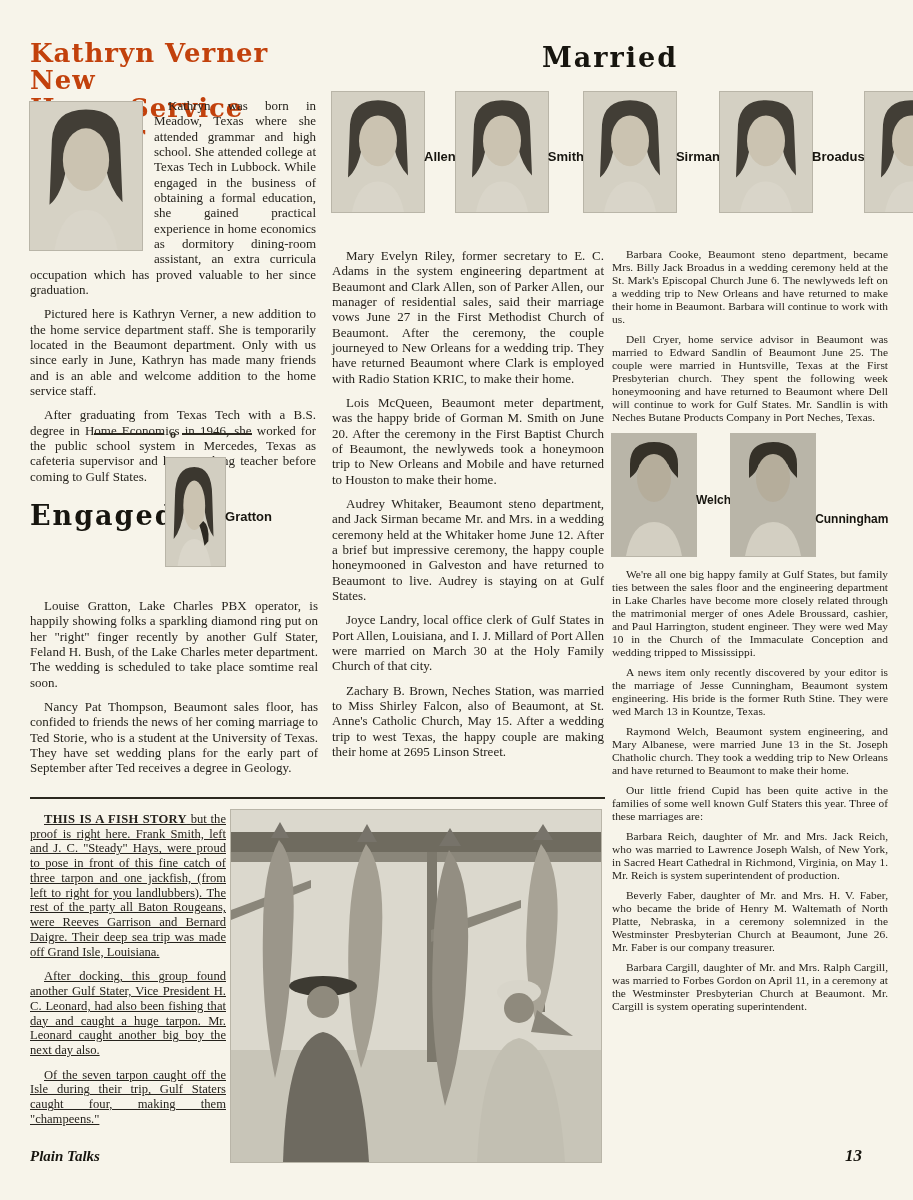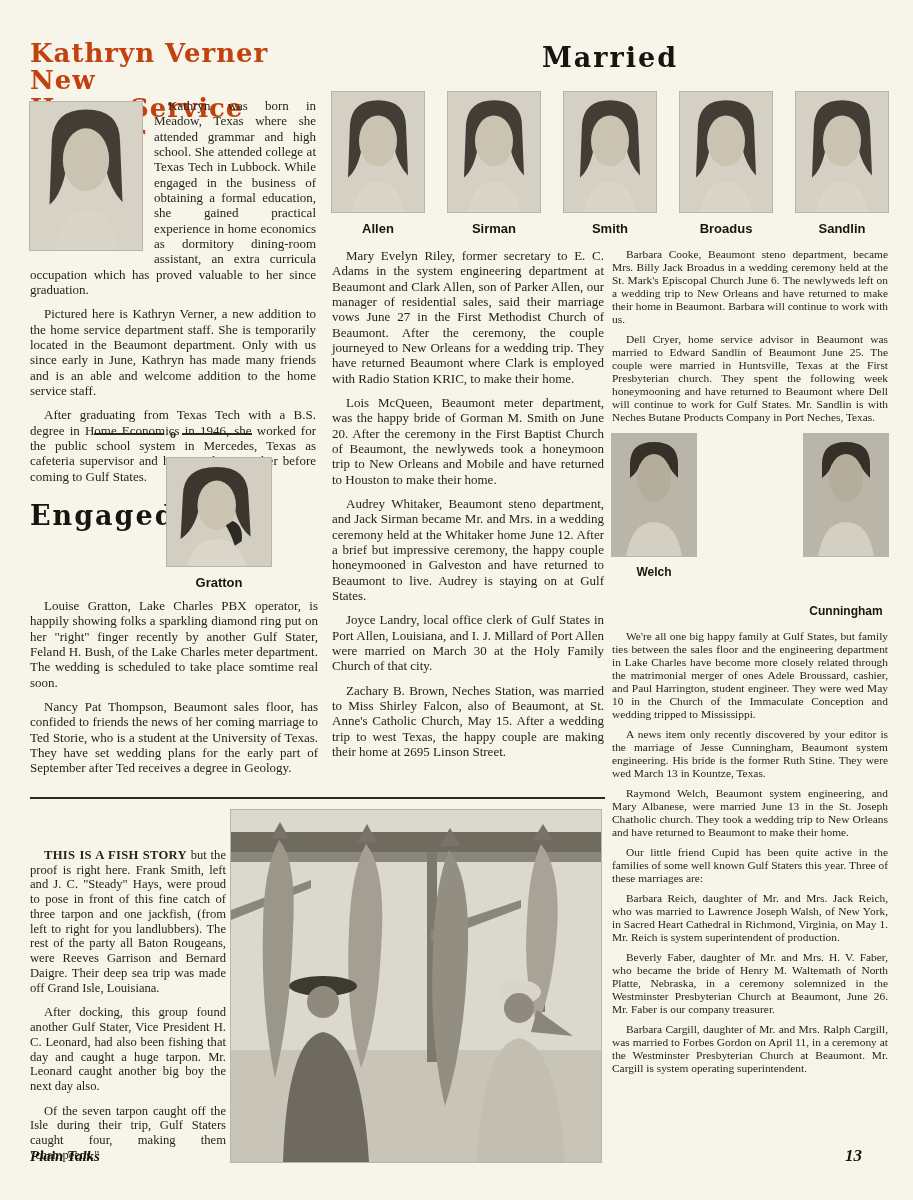--- a/index.html
+++ b/index.html
@@ -43,21 +43,21 @@
     background:#cfccc2;
     box-shadow:0 0 0 1px #b9b5a8;
     overflow:hidden;
   }
   .photo svg{display:block;width:100%;height:100%;}
   .caption{
     font-family:"Liberation Sans", sans-serif;
     font-weight:bold;font-size:13px;color:#17150f;
     text-align:center;margin-top:9px;
   }
-  .photo-col{display:flex;flex-direction:column;align-items:center;}
+  .photo-col{display:flex;align-items:center;}
   .photo-row{display:flex;justify-content:space-between;}
   
   .divider{display:flex;align-items:center;justify-content:center;gap:6px;margin:0;}
   .divider .rule{height:2px;background:#2b281f;width:70px;}
   .divider .glyph{font-size:12px;font-weight:bold;color:#2b281f;line-height:1;}
   .hrule{height:2px;background:#2b281f;}
   
   .footer-title{
     font-family:"Liberation Serif", serif;
     font-weight:bold;font-style:italic;font-size:15px;color:#17150f;
@@ -114,21 +114,21 @@
 </div>
 
 <div class="abs copy text-lg" style="left:30px;top:598px;width:288px;">
 
 <p>Louise Gratton, Lake Charles PBX operator, is happily showing folks a sparkling diamond ring put on her "right" finger recently by another Gulf Stater, Feland H. Bush, of the Lake Charles meter department. The wedding is scheduled to take place somtime real soon.</p>
     <p>Nancy Pat Thompson, Beaumont sales floor, has confided to friends the news of her coming marriage to Ted Storie, who is a student at the University of Texas. They have set wedding plans for the early part of September after Ted receives a degree in Geology.</p>
   </div>
 
 <div class="abs hrule" style="left:30px;top:797px;width:575px;"></div>
 
-<div class="abs copy fish-copy" style="left:30px;top:848px;width:196px;">
+<div class="abs copy fish-copy" style="left:30px;top:812px;width:196px;text-decoration:underline;">
   <p style="text-indent:14px;"><span class="fish-lead">THIS IS A FISH STORY</span><span> but the proof is right here. Frank Smith, left and J. C. "Steady" Hays, were proud to pose in front of this fine catch of three tarpon and one jackfish, (from left to right for you landlubbers). The rest of the party all Baton Rougeans, were Reeves Garrison and Bernard Daigre. Their deep sea trip was made off Grand Isle, Louisiana.</span></p>
   <div>
 
   <p>After docking, this group found another Gulf Stater, Vice President H. C. Leonard, had also been fishing that day and caught a huge tarpon. Mr. Leonard caught another big boy the next day also.</p>
       <p>Of the seven tarpon caught off the Isle during their trip, Gulf Staters caught four, making them "champeens."</p>
     </div>
 </div>
 
 <div class="abs photo" style="left:231px;top:810px;width:370px;height:352px;">
   <svg viewBox="0 0 370 352" preserveAspectRatio="none">
@@ -176,33 +176,33 @@
 
     <div class="photo-col">
       <div class="photo" style="width:92px;height:120px;">
         <svg viewBox="0 0 92 118" preserveAspectRatio="none">
           <rect width="92" height="118" fill="#d4d0c3"></rect>
           <path d="M18 32 Q20 8 46 8 Q74 8 74 34 L76 82 Q66 72 62 54 L30 54 Q26 76 16 84 Z" fill="#423e36"></path>
           <ellipse cx="46" cy="48" rx="19" ry="25" fill="#cbc3b1"></ellipse>
           <path d="M20 118 Q26 88 46 88 Q66 88 72 118 Z" fill="#d9d5c9"></path>
         </svg>
       </div>
+      <div class="caption">Smith</div>
+    </div>
+
+    <div class="photo-col">
+      <div class="photo" style="width:92px;height:120px;">
+        <svg viewBox="0 0 92 118" preserveAspectRatio="none">
+          <rect width="92" height="118" fill="#d4d0c3"></rect>
+          <path d="M18 32 Q20 8 46 8 Q74 8 74 34 L76 82 Q66 72 62 54 L30 54 Q26 76 16 84 Z" fill="#423e36"></path>
+          <ellipse cx="46" cy="48" rx="19" ry="25" fill="#cbc3b1"></ellipse>
+          <path d="M20 118 Q26 88 46 88 Q66 88 72 118 Z" fill="#d9d5c9"></path>
+        </svg>
+      </div>
       <div class="caption">Sirman</div>
-    </div>
-
-    <div class="photo-col">
-      <div class="photo" style="width:92px;height:120px;">
-        <svg viewBox="0 0 92 118" preserveAspectRatio="none">
-          <rect width="92" height="118" fill="#d4d0c3"></rect>
-          <path d="M18 32 Q20 8 46 8 Q74 8 74 34 L76 82 Q66 72 62 54 L30 54 Q26 76 16 84 Z" fill="#423e36"></path>
-          <ellipse cx="46" cy="48" rx="19" ry="25" fill="#cbc3b1"></ellipse>
-          <path d="M20 118 Q26 88 46 88 Q66 88 72 118 Z" fill="#d9d5c9"></path>
-        </svg>
-      </div>
-      <div class="caption">Smith</div>
     </div>
 
     <div class="photo-col">
       <div class="photo" style="width:92px;height:120px;">
         <svg viewBox="0 0 92 118" preserveAspectRatio="none">
           <rect width="92" height="118" fill="#d4d0c3"></rect>
           <path d="M18 32 Q20 8 46 8 Q74 8 74 34 L76 82 Q66 72 62 54 L30 54 Q26 76 16 84 Z" fill="#423e36"></path>
           <ellipse cx="46" cy="48" rx="19" ry="25" fill="#cbc3b1"></ellipse>
           <path d="M20 118 Q26 88 46 88 Q66 88 72 118 Z" fill="#d9d5c9"></path>
         </svg>

